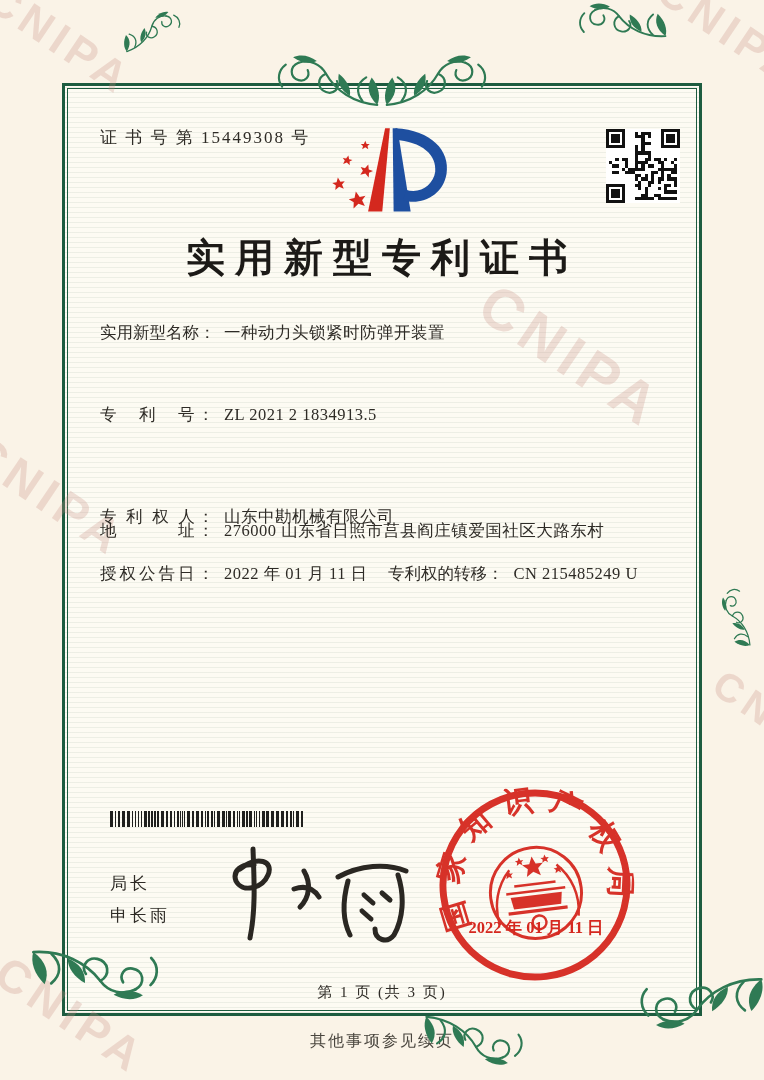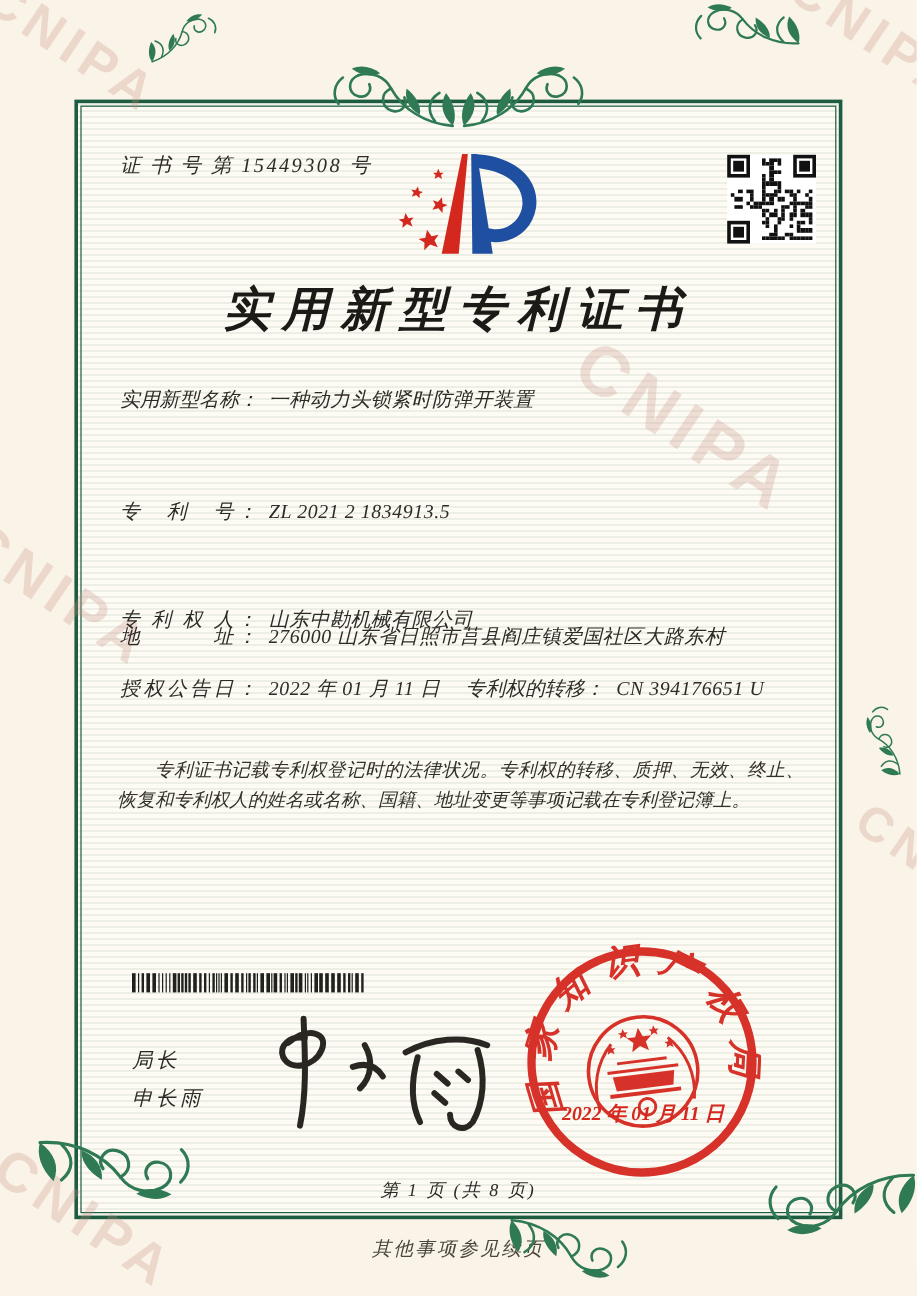--- a/index.html
+++ b/index.html
@@ -15,21 +15,21 @@
   .wm{position:absolute;font-family:"Liberation Sans","DejaVu Sans",sans-serif;
       font-weight:bold;color:var(--wm);letter-spacing:6px;transform:rotate(34deg);}
 
   
   .cert-inner{position:absolute;left:62px;top:83px;width:634px;height:927px;z-index:0;
       border:3px solid var(--green);background:var(--paper);
       background-image:repeating-linear-gradient(0deg, rgba(122,150,128,.12) 0px, rgba(122,150,128,.12) 1px, transparent 1px, transparent 5px);}
   .cert-inner::before{content:"";position:absolute;inset:2px;border:1px solid var(--green);}
 
   .decor-layer{position:absolute;inset:0;z-index:3;pointer-events:none;}
-  .content{position:absolute;inset:0;z-index:2;font-style:italic;}
+  .content{position:absolute;inset:0;z-index:2;}
   .abs{position:absolute;}
 
   .cert-no{left:100px;top:126px;font-size:17px;letter-spacing:2px;}
   .title{left:0;top:231px;width:764px;text-align:center;font-size:39px;font-weight:bold;
          letter-spacing:10px;color:#1c1a17;}
 
   .f-row{left:100px;width:570px;font-size:16.5px;white-space:nowrap;}
   .f-label{display:inline-block;width:114px;text-align:justify;text-align-last:justify;}
   .f-value{margin-left:10px;letter-spacing:.5px;}
   .f-pair2{position:absolute;left:288px;top:0;}
@@ -615,36 +615,35 @@
       <div class="finder f-tl"></div>
       <div class="finder f-tr"></div>
       <div class="finder f-bl"></div>
     </div>
 
     <div class="abs f-row" style="top:322px">
       <span class="f-label">实用新型名称：</span><span class="f-value">一种动力头锁紧时防弹开装置</span>
     </div>
 
     <div class="abs title">实用新型专利证书</div>
-    <div class="abs f-row" style="top:416px">
+    <div class="abs f-row" style="top:404px">
       <span class="f-label">专　利　号：</span><span class="f-value">ZL 2021 2 1834913.5</span>
     </div>
     <div class="abs f-row" style="top:506px">
       <span class="f-label">专 利 权 人：</span><span class="f-value">山东中勘机械有限公司</span>
     </div>
     <div class="abs f-row" style="top:520px">
       <span class="f-label">地　　　址：</span><span class="f-value">276000 山东省日照市莒县阎庄镇爱国社区大路东村</span>
     </div>
     <div class="abs f-row" style="top:563px">
       <span class="f-label">授权公告日：</span><span class="f-value">2022 年 01 月 11 日</span>
-      <span class="f-pair2"><span>专利权的转移：</span><span class="f-value">CN 394176651 U</span></span>
+      <span class="f-pair2"><span>专利权的转移：</span><span class="f-value">CN 215485249 U</span></span>
     </div>
 
     <div class="abs body-text">
-      <p>专利证书记载专利权登记时的法律状况。专利权的转移、质押、无效、终止、恢复和专利权人的姓名或名称、国籍、地址变更等事项记载在专利登记簿上。</p>
     </div>
 
     <div class="abs barcode"><span style="width: 3px; margin-right: 2px;"></span><span style="width: 1px; margin-right: 2px;"></span><span style="width: 2px; margin-right: 2px;"></span><span style="width: 3px; margin-right: 2px;"></span><span style="width: 3px; margin-right: 2px;"></span><span style="width: 1px; margin-right: 2px;"></span><span style="width: 1px; margin-right: 2px;"></span><span style="width: 1px; margin-right: 2px;"></span><span style="width: 1px; margin-right: 2px;"></span><span style="width: 3px; margin-right: 1px;"></span><span style="width: 2px; margin-right: 1px;"></span><span style="width: 2px; margin-right: 1px;"></span><span style="width: 2px; margin-right: 1px;"></span><span style="width: 2px; margin-right: 2px;"></span><span style="width: 3px; margin-right: 2px;"></span><span style="width: 2px; margin-right: 2px;"></span><span style="width: 2px; margin-right: 2px;"></span><span style="width: 1px; margin-right: 2px;"></span><span style="width: 2px; margin-right: 1px;"></span><span style="width: 1px; margin-right: 1px;"></span><span style="width: 1px; margin-right: 1px;"></span><span style="width: 1px; margin-right: 2px;"></span><span style="width: 3px; margin-right: 2px;"></span><span style="width: 2px; margin-right: 2px;"></span><span style="width: 3px; margin-right: 2px;"></span><span style="width: 2px; margin-right: 2px;"></span><span style="width: 1px; margin-right: 1px;"></span><span style="width: 2px; margin-right: 2px;"></span><span style="width: 2px; margin-right: 1px;"></span><span style="width: 1px; margin-right: 2px;"></span><span style="width: 3px; margin-right: 2px;"></span><span style="width: 3px; margin-right: 1px;"></span><span style="width: 1px; margin-right: 1px;"></span><span style="width: 3px; margin-right: 2px;"></span><span style="width: 2px; margin-right: 2px;"></span><span style="width: 1px; margin-right: 1px;"></span><span style="width: 1px; margin-right: 2px;"></span><span style="width: 3px; margin-right: 1px;"></span><span style="width: 2px; margin-right: 1px;"></span><span style="width: 3px; margin-right: 2px;"></span><span style="width: 1px; margin-right: 1px;"></span><span style="width: 1px; margin-right: 2px;"></span><span style="width: 1px; margin-right: 2px;"></span><span style="width: 3px; margin-right: 1px;"></span><span style="width: 3px; margin-right: 2px;"></span><span style="width: 3px; margin-right: 2px;"></span><span style="width: 3px; margin-right: 2px;"></span><span style="width: 3px; margin-right: 2px;"></span><span style="width: 2px; margin-right: 2px;"></span><span style="width: 2px; margin-right: 1px;"></span><span style="width: 1px; margin-right: 2px;"></span><span style="width: 3px; margin-right: 2px;"></span><span style="width: 2px; margin-right: 1px;"></span></div>
 
     <div class="abs signer-title">局长</div>
     <div class="abs signer-name">申长雨</div>
     <svg class="abs sig-svg" width="210" height="100" viewBox="0 0 210 100">
       <g class="sig-stroke">
         <path d="M28,26 C46,12 62,18 56,32 C50,46 30,50 24,38 C20,28 30,20 42,22"></path>
         <path d="M41,6 C42,34 44,66 38,95"></path>
@@ -684,17 +683,17 @@
             <path d="M-30,18 L30,18" stroke-width="3.2"></path>
             <circle r="7" cy="30"></circle>
             <path d="M-40,28 C-44,8 -38,-12 -24,-26"></path>
             <path d="M40,28 C44,8 38,-12 24,-26"></path>
           </g>
         </g>
       </svg>
     </div>
     <div class="abs seal-date">2022 年 01 月 11 日</div>
 
-    <div class="abs page-info">第 1 页 (共 8 页)</div>
+    <div class="abs page-info">第 1 页 (共 3 页)</div>
     <div class="abs cont-note">其他事项参见续页</div>
 
   </div>
 </div>
 
 </body></html>

